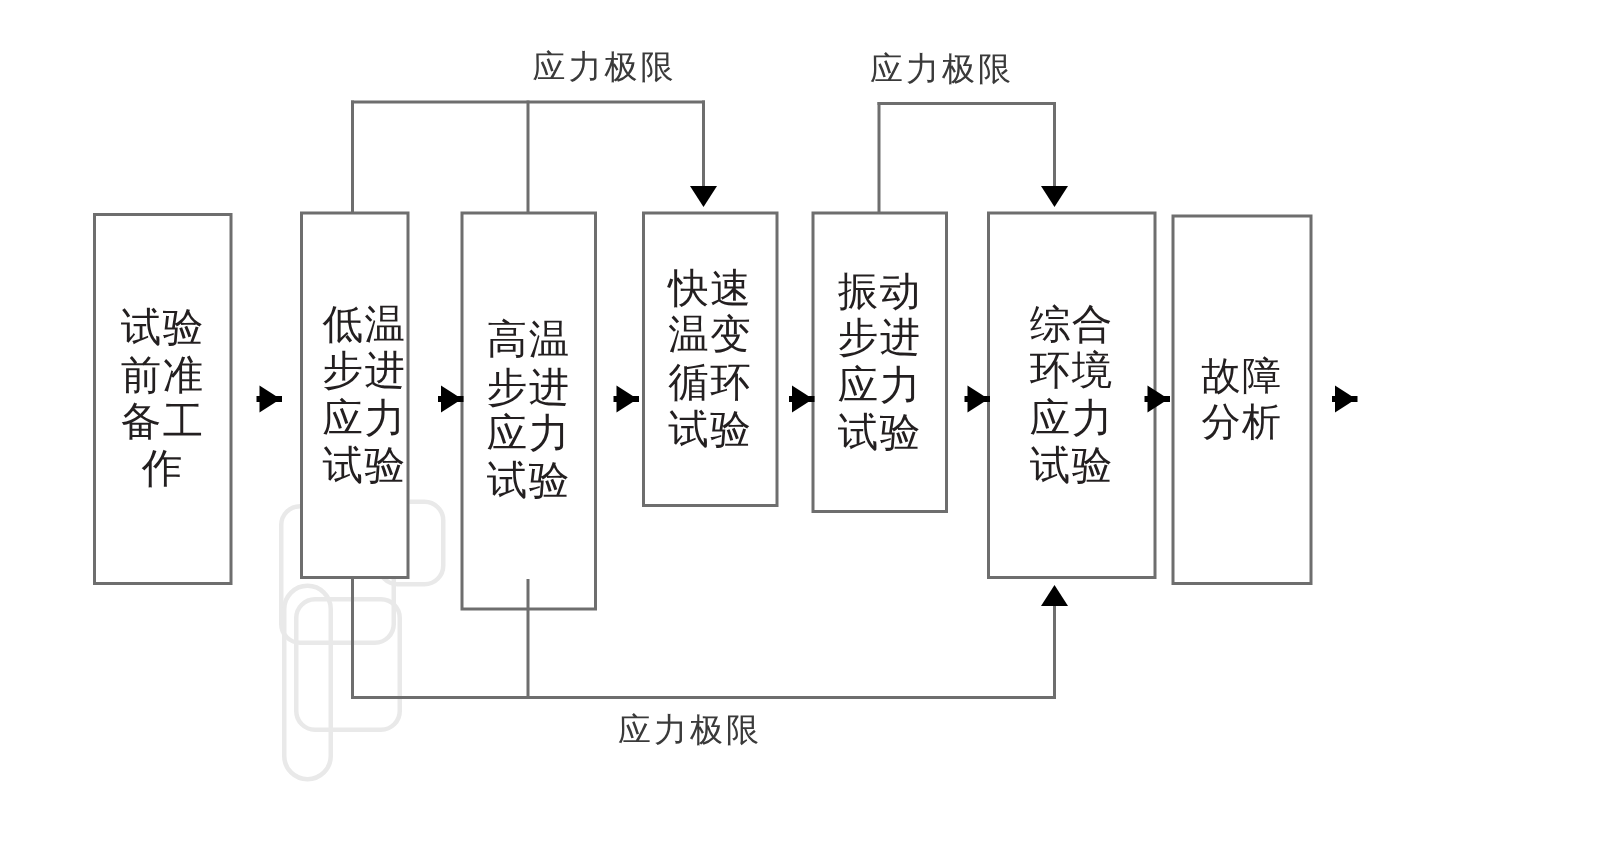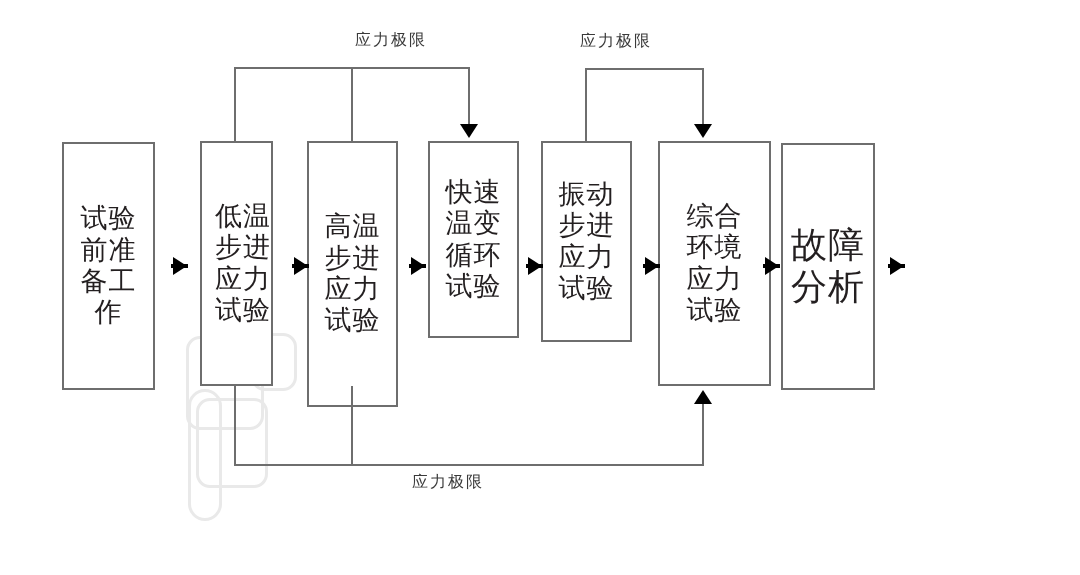--- a/index.html
+++ b/index.html
@@ -41,21 +41,21 @@
   }
   .node .node-label {
     font-size: 27px;
     line-height: 1.16;
     letter-spacing: 1px;
     color: #231f20;
     white-space: pre-line;
     font-family: Liberation Serif, serif;
     font-weight: 400;
   }
-  .node.wide .node-label { font-size: 36px; text-align: center; }
+  .node.wide .node-label { font-size: 26px; text-align: center; }
 
   
   .hline, .vline {
     position: absolute;
     background: #6e6e6e;
   }
   .hline { height: 2px; }
   .vline { width: 2px; }
 
   
@@ -85,21 +85,21 @@
     position: absolute;
     width: 0; height: 0;
     border-left: 9px solid transparent;
     border-right: 9px solid transparent;
     border-bottom: 14px solid #000000;
   }
 
   
   .loop-label {
     position: absolute;
-    font-size: 16px;
+    font-size: 22px;
     letter-spacing: 2px;
     color: #3a3a3a;
     font-family: "DejaVu Sans", "Liberation Sans", sans-serif;
     white-space: nowrap;
   }
 
   
   .caption {
     position: absolute;
     left: 0;

